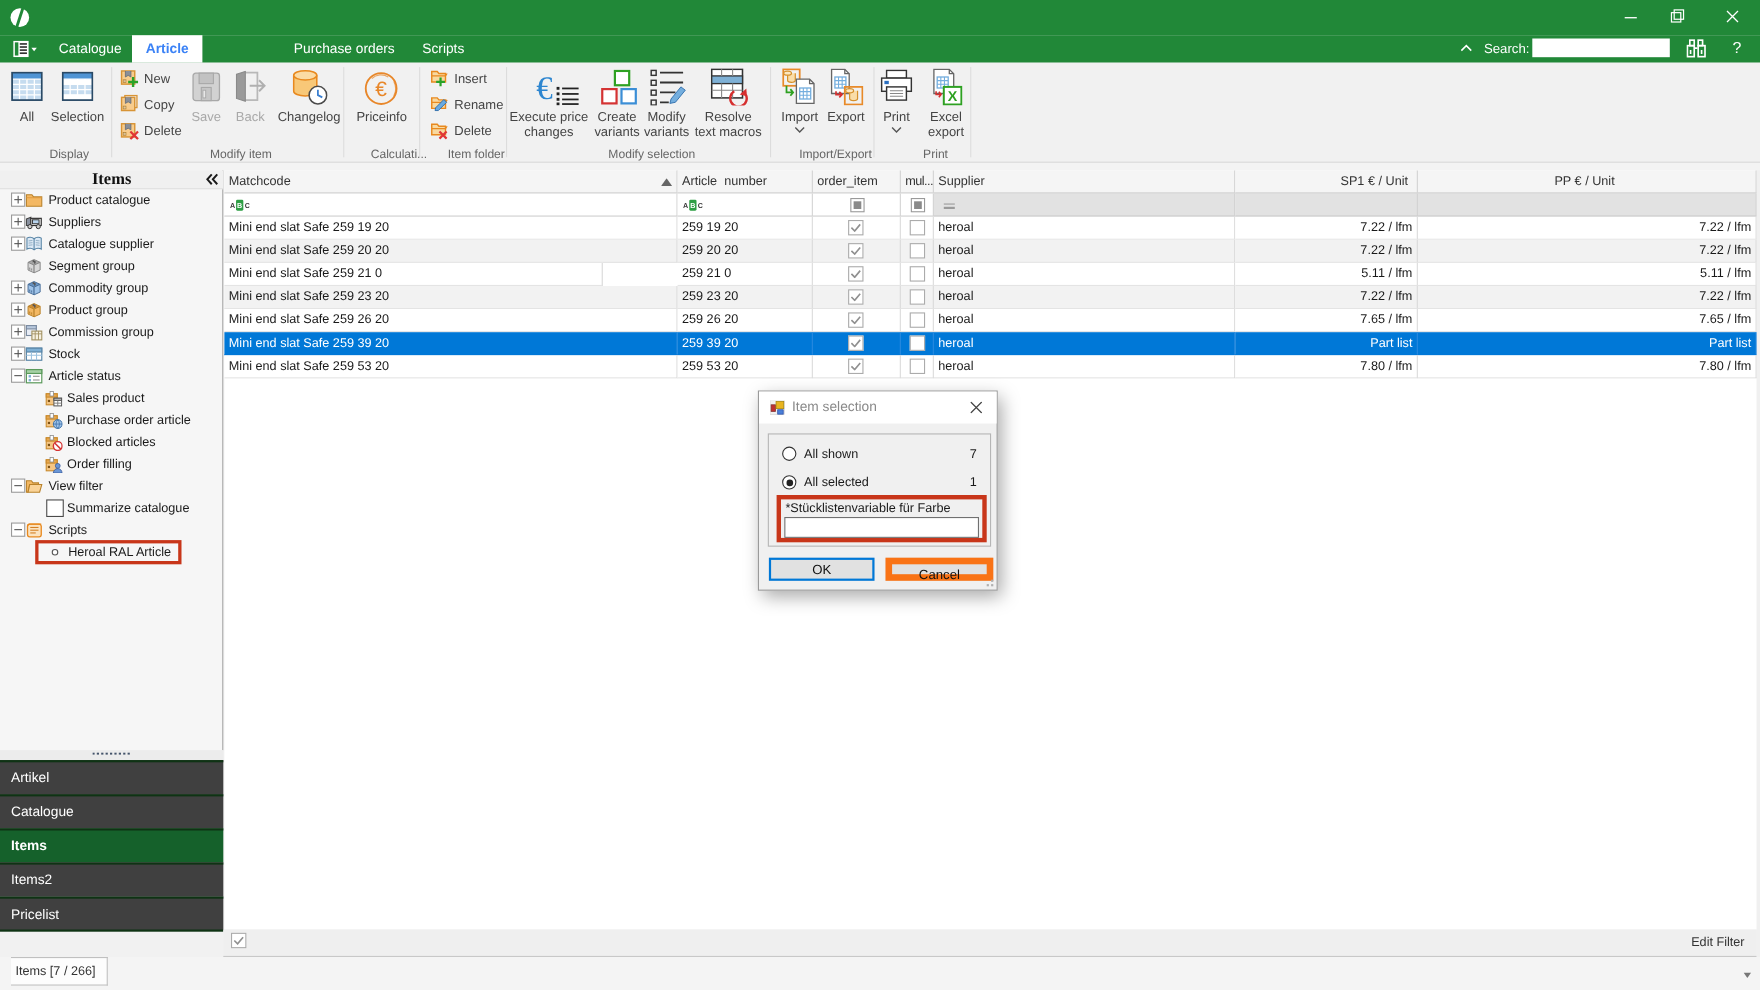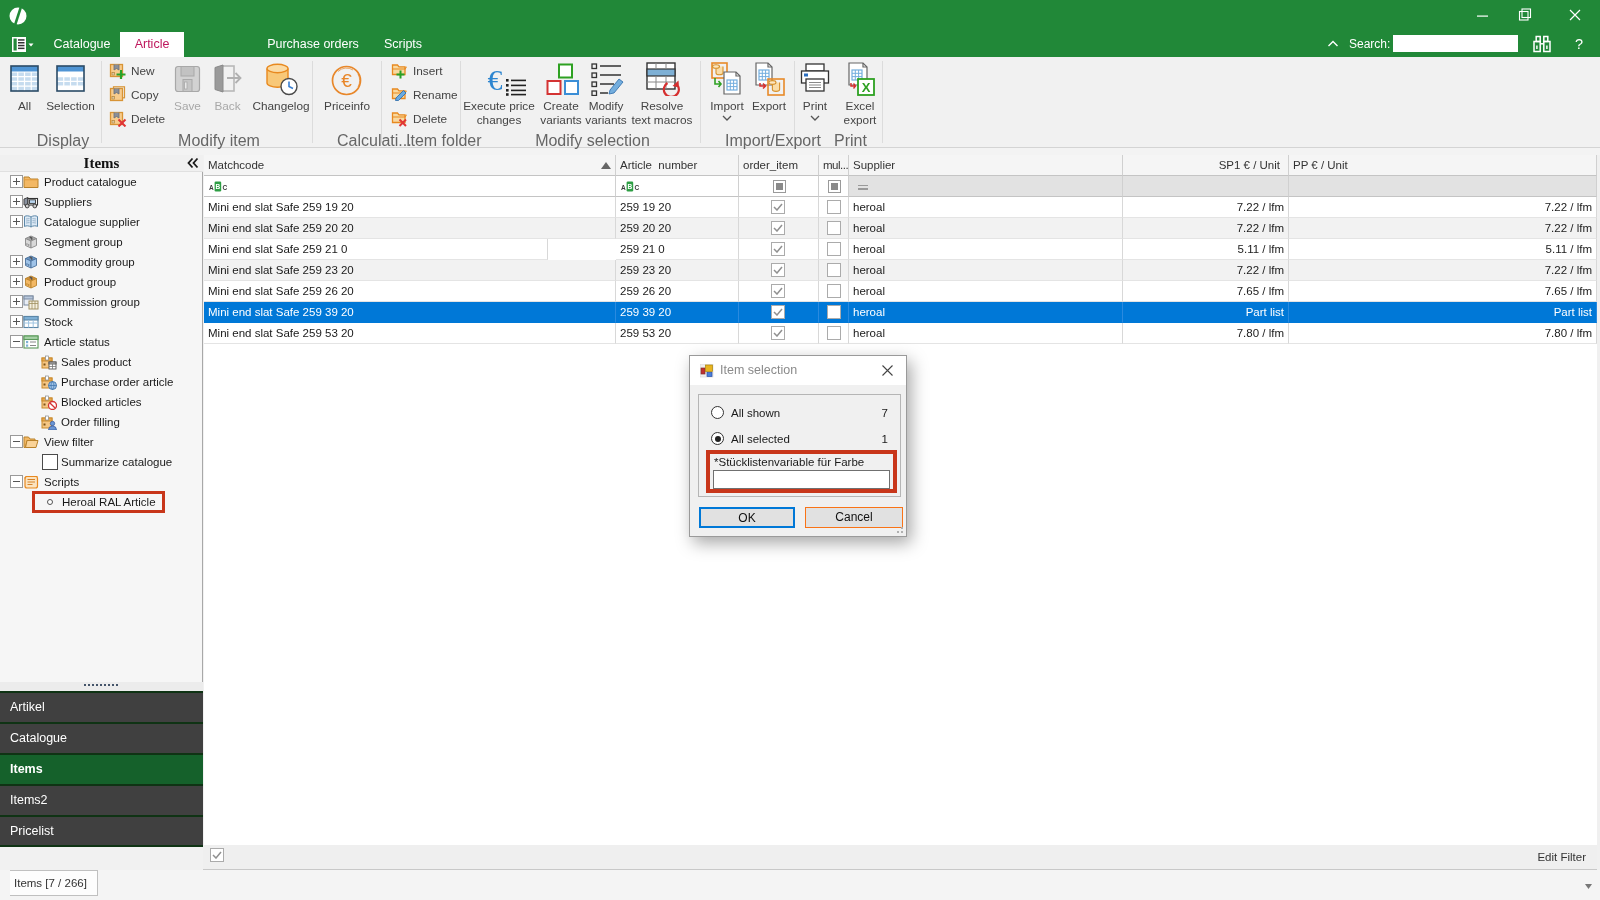--- a/index.html
+++ b/index.html
@@ -3,24 +3,24 @@
 <meta charset="utf-8">
 <style>
 * { margin:0; padding:0; box-sizing:border-box; }
 html,body { width:1600px; height:900px; overflow:hidden; }
 body { font-family:"Liberation Sans", sans-serif; font-size:11.5px; color:#1a1a1a; background:#f1f1f1; position:relative; }
 .abs { position:absolute; }
 #titlebar { left:0; top:0; width:1600px; height:32px; background:#218838; }
 #titletext { left:0; top:0; width:1600px; height:32px; line-height:32px; text-align:center; color:#000000; font-size:12.5px;margin-top:26px; }
 #menubar { left:0; top:32px; width:1600px; height:25px; background:#218838; }
 .tab { top:32px; height:25px; line-height:25px; color:#fff; font-size:12.5px; text-align:center; }
-#tab-article { background:#fff; color:#be185d; }
+#tab-article { background:#fff; color:#3b82f6;font-weight:bold; }
 #ribbon { left:0; top:57px; width:1600px; height:91px; background:#f1f1f1; border-bottom:1px solid #d4d4d4; }
 .rsep { position:absolute; top:61px; width:1px; height:82px; background:#dcdcdc; }
-.glabel { position:absolute; top:134px; height:14px; line-height:14px; color:#666; font-size:16px; text-align:center; white-space:nowrap;padding-left:25px; }
+.glabel { position:absolute; top:134px; height:14px; line-height:14px; color:#666; font-size:11px; text-align:center; white-space:nowrap;padding-left:25px; }
 .rlab { position:absolute; color:#444; font-size:11.8px; text-align:center; line-height:14px; white-space:nowrap; }
 .rlab.gray { color:#a8a8a8; }
 .ricon { position:absolute; }
 #leftpanel { left:0; top:155px; width:203px; height:527px; background:#f6f6f6; border-right:1px solid #a8a8a8; }
 #panelhead { left:0; top:155px; width:203px; height:17px; background:#f0f0f0; border-bottom:1px solid #e0e0e0; text-align:center; font-weight:bold; font-size:15px; line-height:17px; color:#111; font-family:"Liberation Serif", serif; }
 .titem { position:absolute; height:20px; line-height:20px; font-size:11.5px; color:#1a1a1a; white-space:nowrap; }
 .pmbox { position:absolute; width:13px; height:13px; border:1px solid #9a9a9a; background:#fff; }
 .pmbox i { position:absolute; left:2px; top:5px; width:7px; height:1px; background:#555; }
 .pmbox b { position:absolute; left:5px; top:2px; width:1px; height:7px; background:#555; }
 #splitter { left:0; top:682px; width:203px; height:9px; background:#ececec; }
@@ -37,21 +37,21 @@
 .gc.sel { background:#0078d7; color:#fff; border-right:1px solid #2a8adf; border-bottom:1px solid #0078d7; }
 .cb { position:absolute; width:14px; height:14px; border:1px solid #ababab; background:#fff; }
 #dialog { left:689px; top:355px; width:218px; height:182px; background:#f0f0f0; border:1px solid #9a9a9a; box-shadow:4px 6px 16px rgba(0,0,0,0.35); }
 #dlgtitle { position:absolute; left:0; top:0; width:216px; height:29px; background:#fff; }
 #dlggroup { position:absolute; left:8px; top:38px; width:203px; height:103px; border:1px solid #b5b5b5; }
 .radio { position:absolute; width:13px; height:13px; border:1px solid #333; border-radius:50%; background:#fff; }
 #redbox { position:absolute; left:16px; top:94px; width:191px; height:43px; border:4px solid #c8361a; }
 #dlginput { position:absolute; left:23px; top:114px; width:177px; height:19px; background:#fff; border:1px solid #707070; }
 .dlgbtn { position:absolute; top:151px; height:21px; background:#e1e1e1; text-align:center; line-height:18px; font-size:12px; color:#111; }
 #okbtn { left:9px; width:96px; border:2px solid #0078d7; }
-#cancelbtn { left:115px; width:98px; border:1px solid #f97316; }
+#cancelbtn { left:115px; width:98px; border:6px solid #f97316; }
 </style>
 </head>
 <body>
 
 <div class="abs" id="titlebar"></div>
 <div class="abs" id="titletext">Items [7 / 266] - ingenious</div>
 <svg class="abs" style="left:9px;top:7px" width="18" height="18" viewBox="0 0 18 18">
 <circle cx="9" cy="9" r="8.5" fill="#fff"></circle>
 <rect x="7.7" y="-2" width="2.6" height="22" fill="#218838" transform="rotate(18 9 9)"></rect>
 </svg>
@@ -460,21 +460,21 @@
 <div class="navbtn" style="top:784px;">Items2</div>
 <div class="navbtn" style="top:815px;">Pricelist</div>
 <div class="abs" style="left:0;top:845px;width:203px;height:2px;background:#0f3314;"></div>
 <div class="abs" style="left:204px;top:155px;width:1393px;height:690px;background:#fff;"></div>
 <div class="gh" style="left:204px;width:412px;">Matchcode</div>
 <div class="gh" style="left:616px;width:123px;">Article&nbsp; number</div>
 <div class="gh" style="left:739px;width:80px;">order_item</div>
 <div class="gh" style="left:819px;width:30px;"><span style="letter-spacing:-0.5px">mul...</span></div>
 <div class="gh" style="left:849px;width:274px;">Supplier</div>
 <div class="gh" style="left:1123px;width:166px;text-align:right;padding-right:8px;">SP1 € / Unit</div>
-<div class="gh" style="left:1289px;width:308px;text-align:left;padding-right:8px;">PP € / Unit</div>
+<div class="gh" style="left:1289px;width:308px;text-align:center;padding-right:8px;">PP € / Unit</div>
 <svg class="abs" style="left:601px;top:162px" width="10" height="7" viewBox="0 0 10 7">
     <path d="M5 0 L10 7 L0 7 Z" fill="#666"></path>
   </svg>
 <div class="gf" style="left:204px;width:412px;"></div>
 <div class="gf" style="left:616px;width:123px;"></div>
 <div class="gf" style="left:739px;width:80px;"></div>
 <div class="gf" style="left:819px;width:30px;"></div>
 <div class="gf gray" style="left:849px;width:274px;"></div>
 <div class="gf gray" style="left:1123px;width:166px;"></div>
 <div class="gf gray" style="left:1289px;width:308px;"></div>

